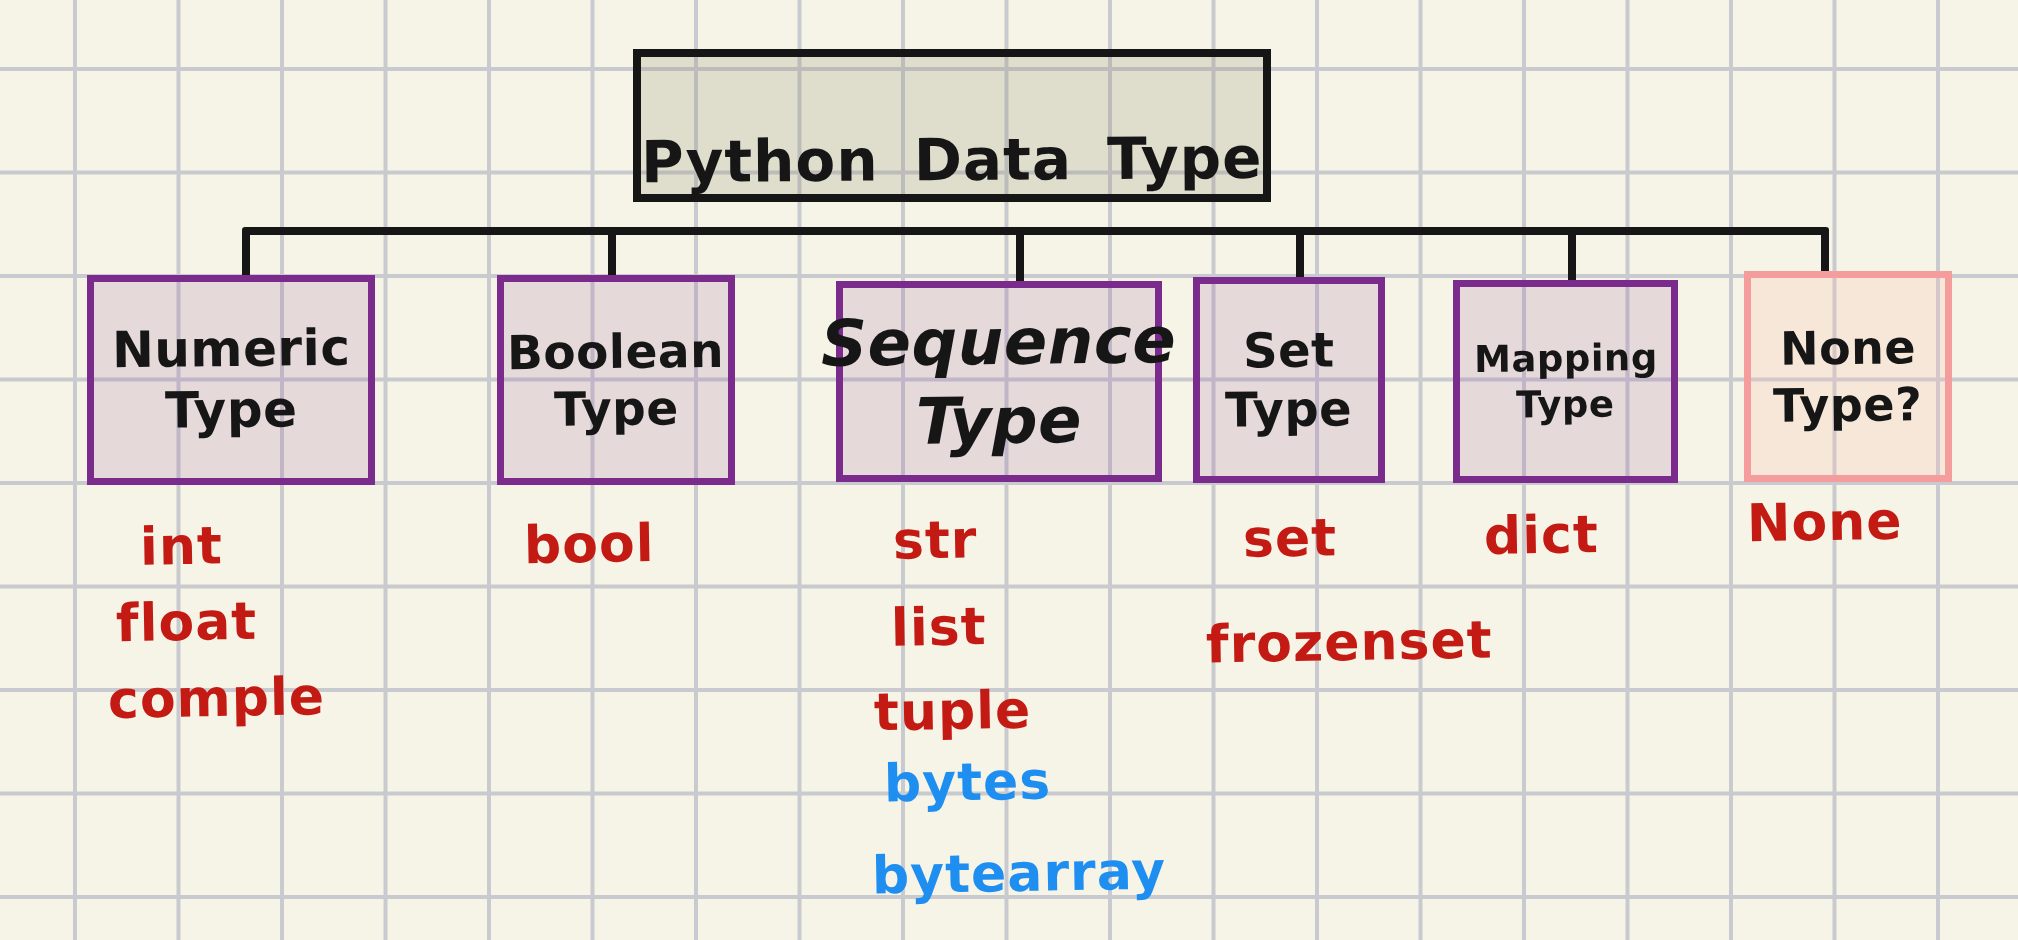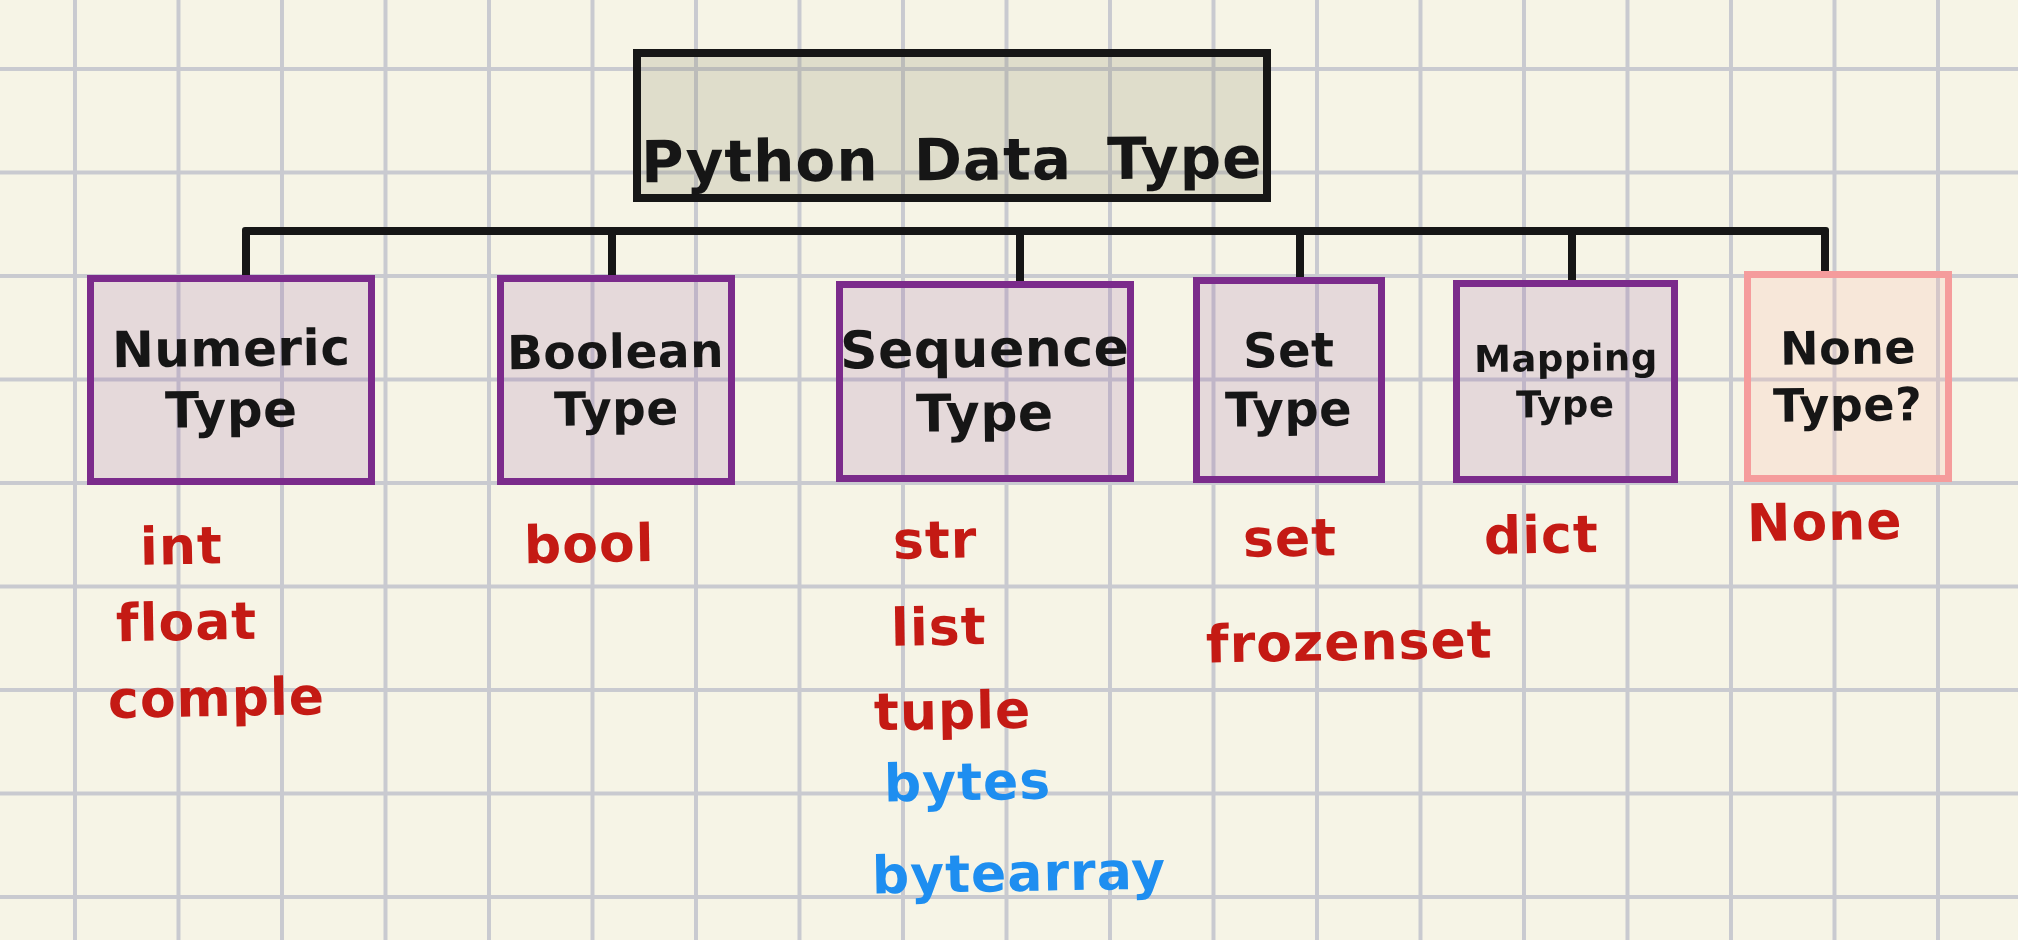--- a/index.html
+++ b/index.html
@@ -103,21 +103,21 @@
   <div class="type-box abs" style="left:87px; top:275px; width:288px; height:210px; font-size:50px;">
     <span class="ln">Numeric</span>
     <span class="ln">Type</span>
   </div>
 
   <div class="type-box abs" style="left:489px; top:275px; width:238px; height:210px; font-size:47px;margin-left:8px;">
     <span class="ln">Boolean</span>
     <span class="ln">Type</span>
   </div>
 
-  <div class="type-box abs" style="left:836px; top:281px; width:298px; height:201px; font-size:52px;">
+  <div class="type-box abs" style="left:836px; top:281px; width:326px; height:201px; font-size:64px;font-style:italic;">
     <span class="ln">Sequence</span>
     <span class="ln">Type</span>
   </div>
 
   <div class="type-box abs" style="left:1193px; top:277px; width:192px; height:206px; font-size:48px;">
     <span class="ln">Set</span>
     <span class="ln">Type</span>
   </div>
 
   <div class="type-box abs" style="left:1453px; top:280px; width:225px; height:203px; font-size:37px;">

